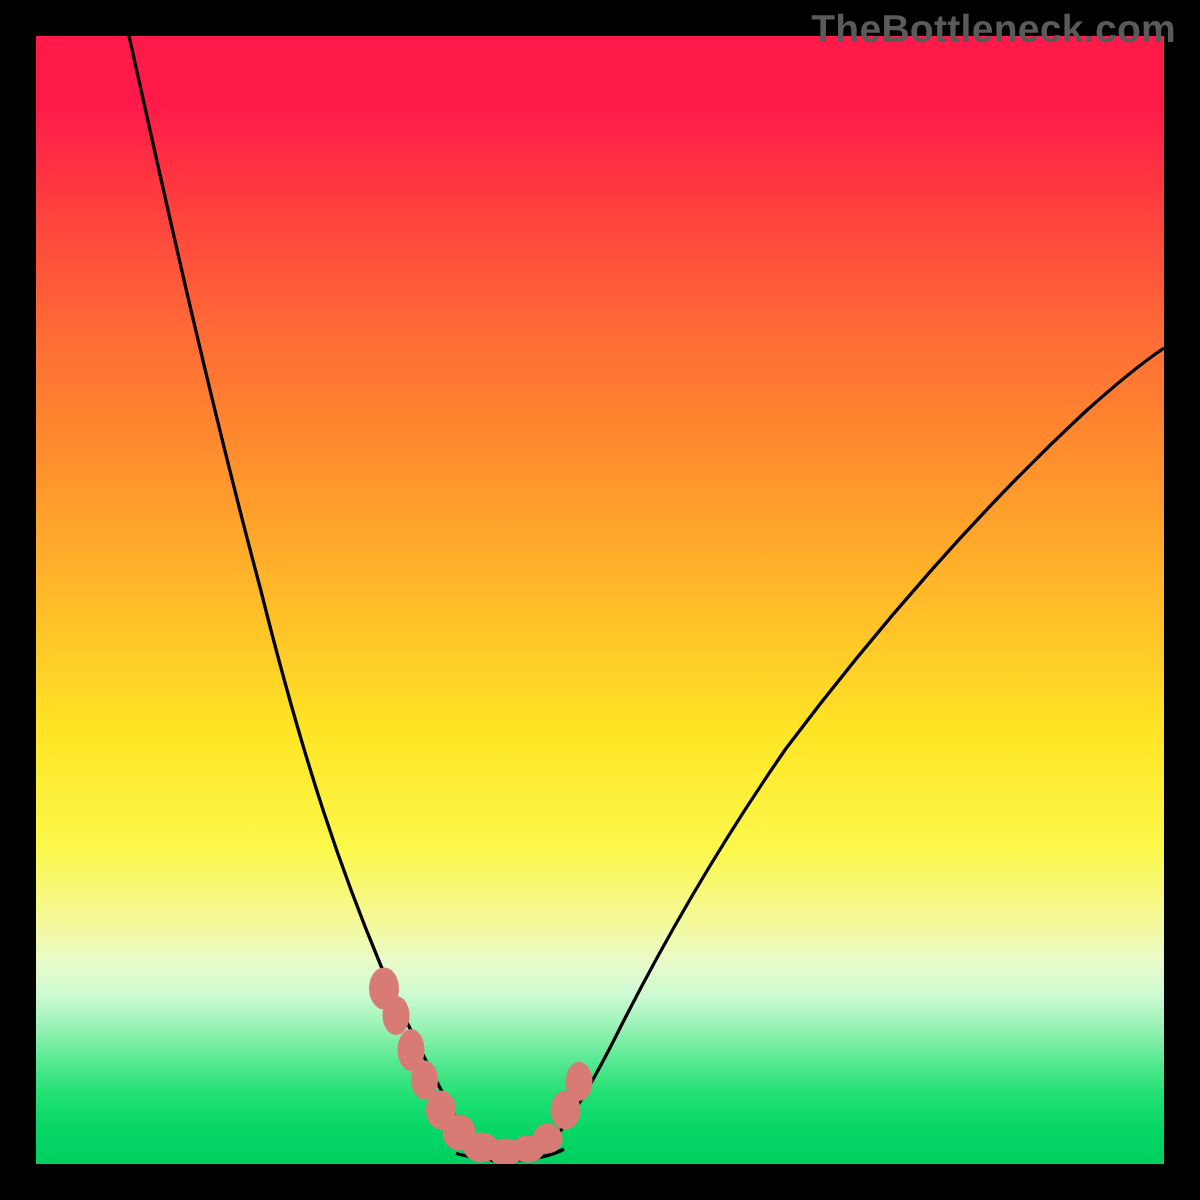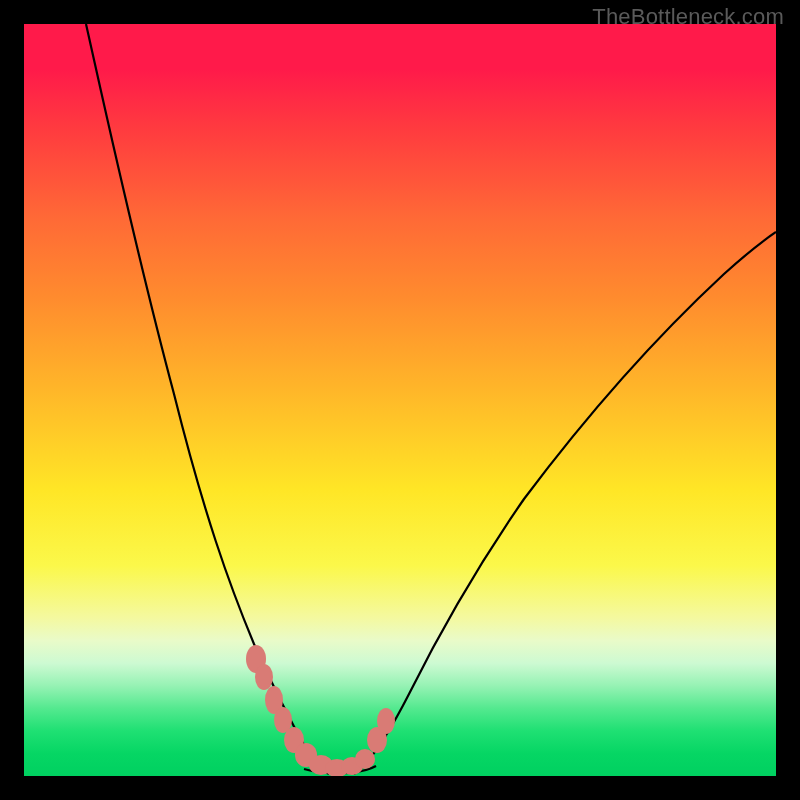--- a/index.html
+++ b/index.html
@@ -34,22 +34,22 @@
       #1fe073 94%,
       #06d664 97%,
       #00d060 100%
     );
   }
   .watermark {
     position: absolute;
     top: 4px;
     right: 16px;
     color: #5a5a5a;
-    font-size: 22px;
-    font-weight: 400;
+    font-size: 26px;
+    font-weight: 700;
     letter-spacing: 0.2px;
     z-index: 10;
   }
   svg.curve {
     position: absolute;
     left: 24px;
     top: 24px;
     width: 752px;
     height: 752px;
     z-index: 5;

